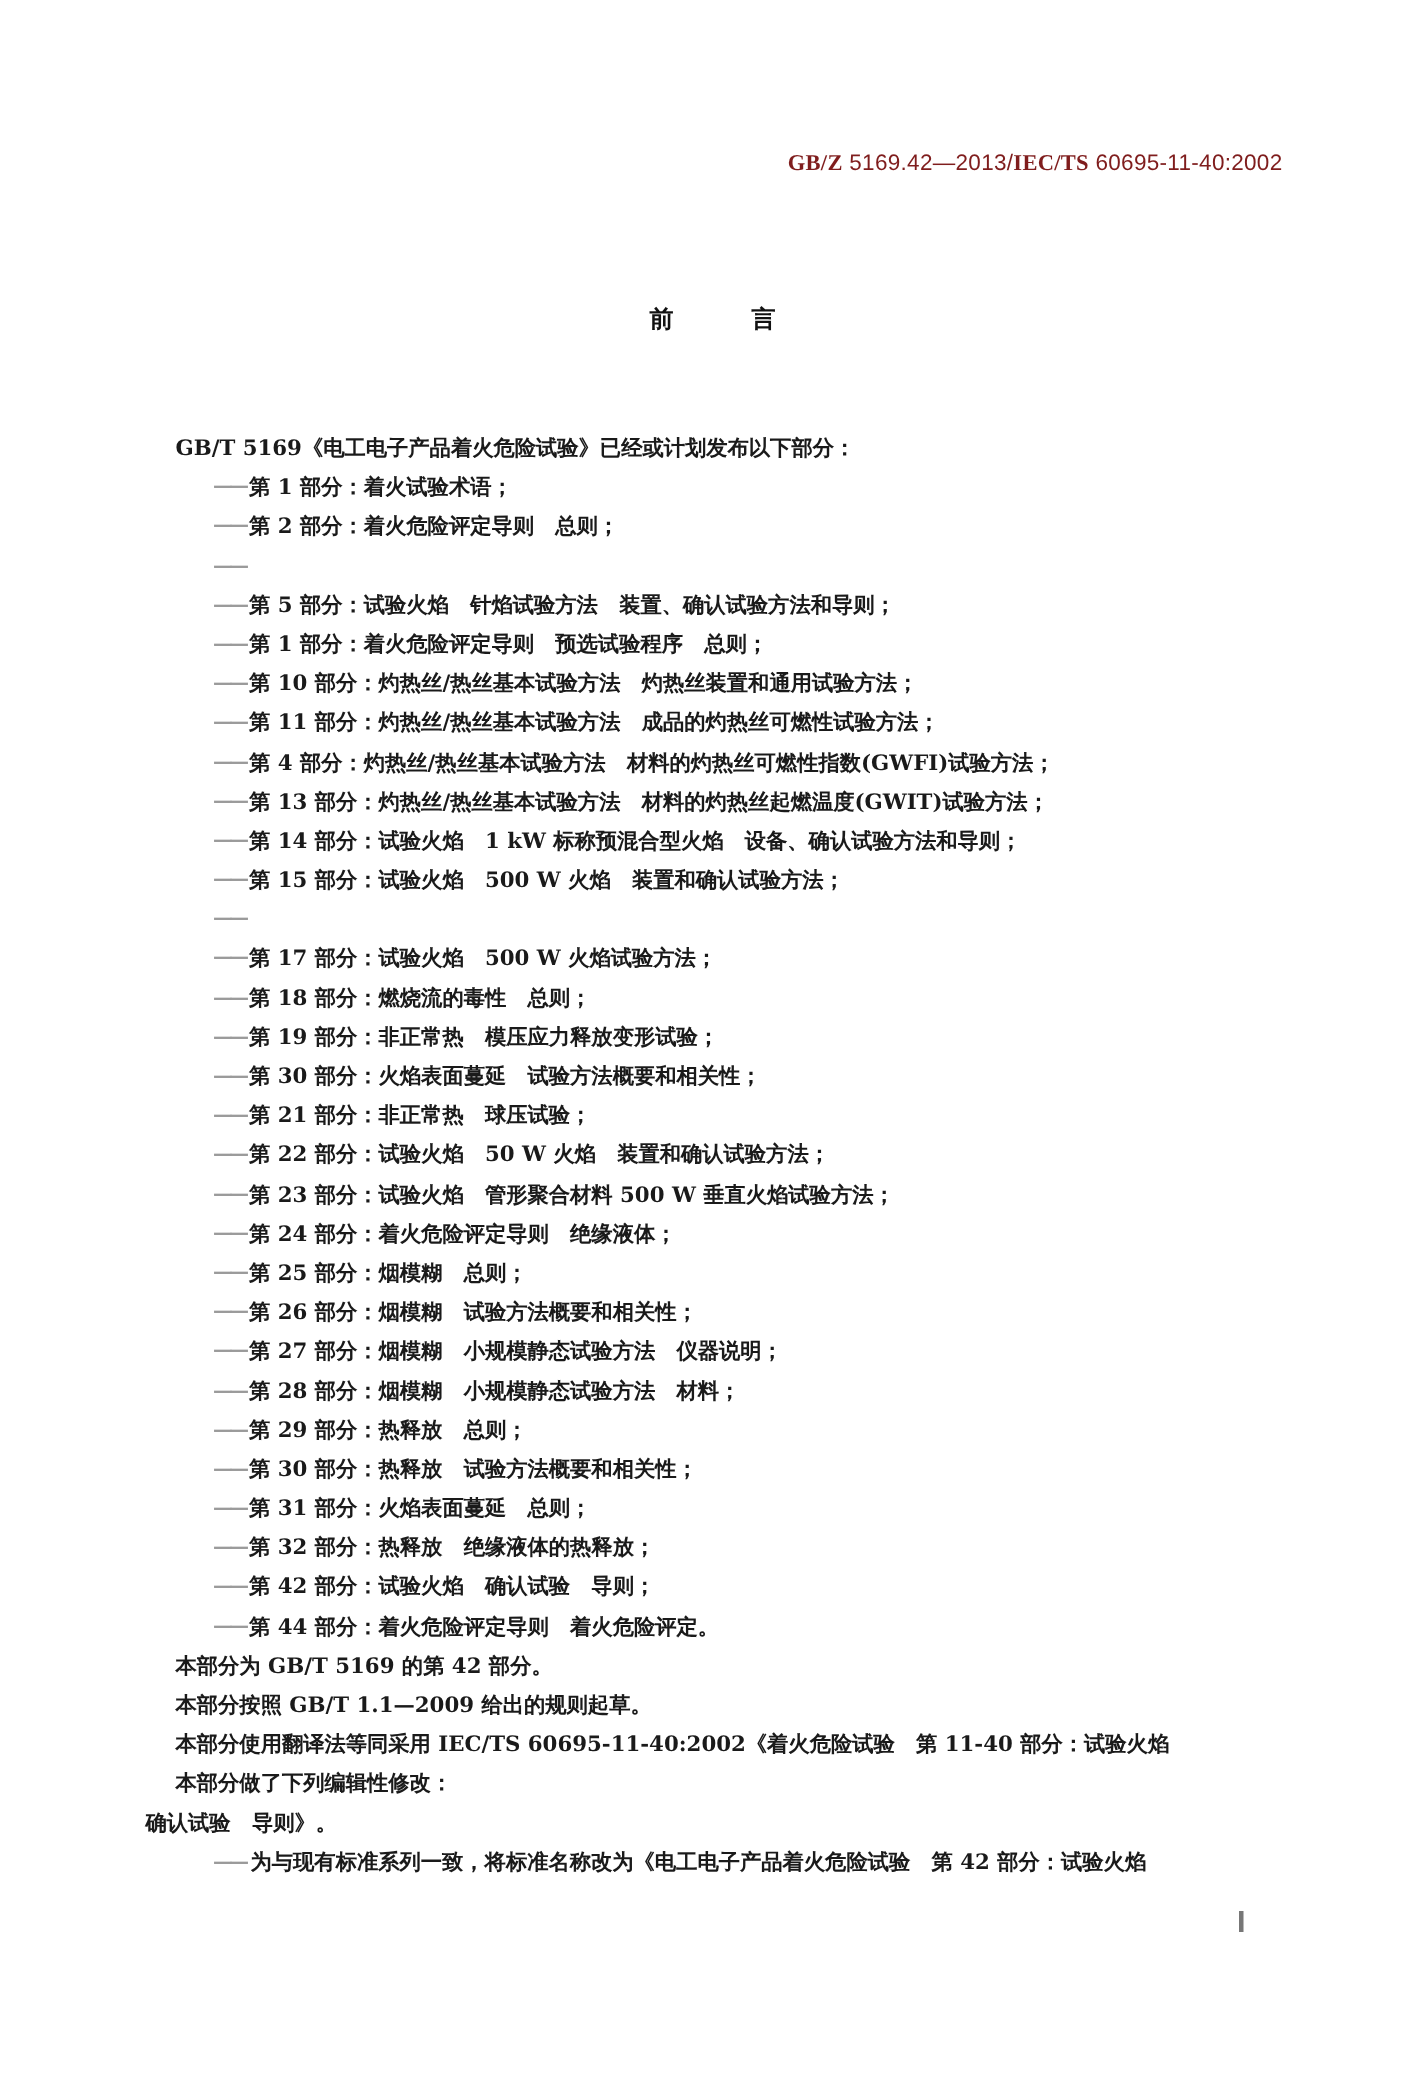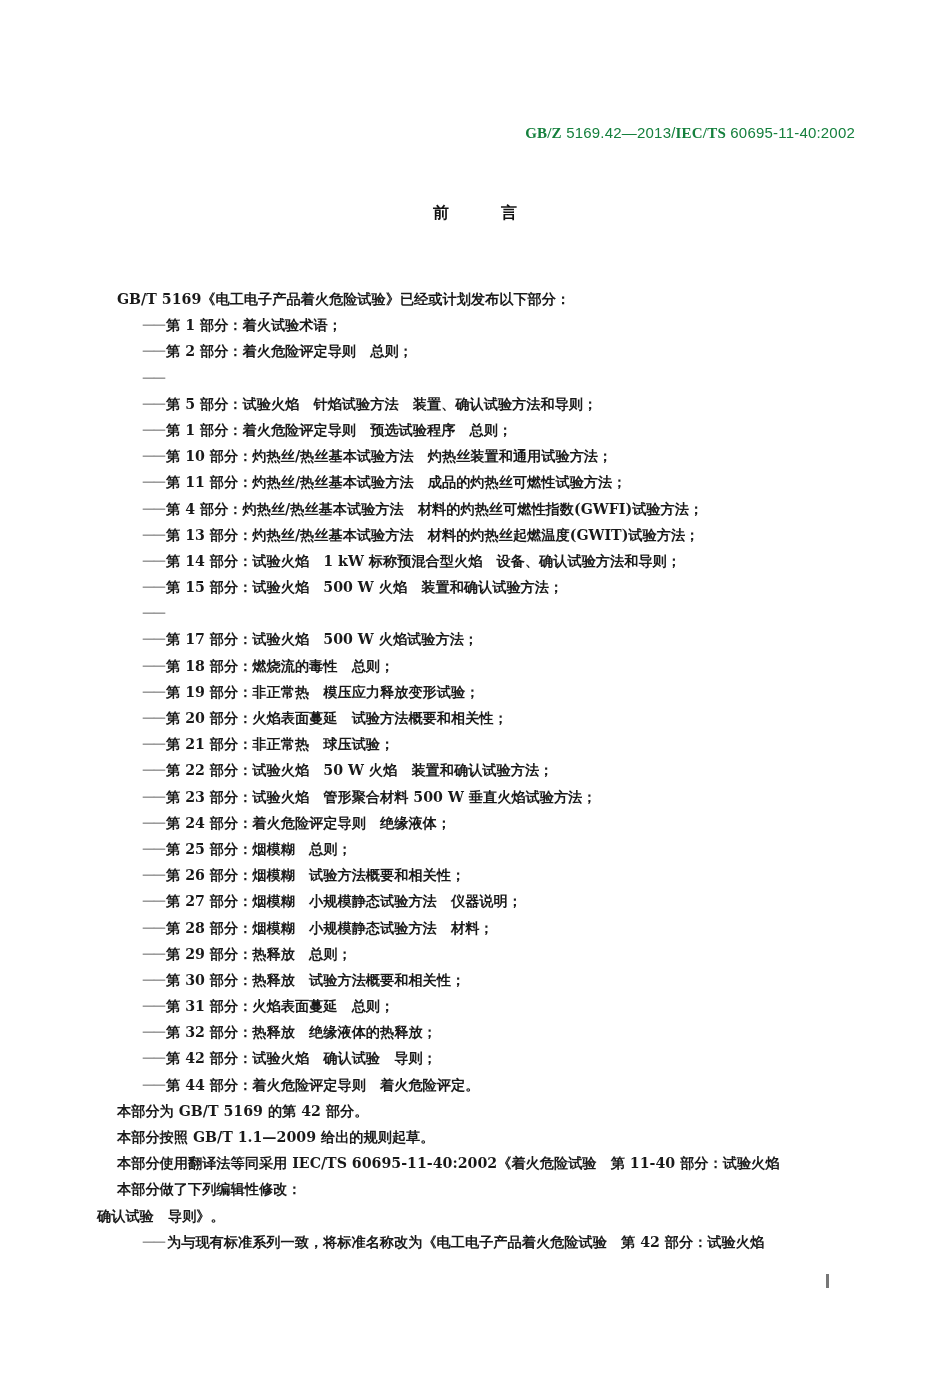--- a/index.html
+++ b/index.html
@@ -17,27 +17,27 @@
     }
     .page {
       position: absolute;
       left: 0; top: 0;
       width: 950px;
       height: 1390px;
       background: #ffffff;
     }
     .std-number {
       position: absolute;
-      top: 124px;
+      top: 100px;
       right: 95px;
       font-family: "Liberation Sans", "DejaVu Sans", sans-serif;
       font-size: 15px;
       font-weight: normal;
       letter-spacing: 0.2px;
-      color: #15803d;
+      color: #7f1d1d;
       white-space: nowrap;
     }
     .std-number b {
       font-family: "Liberation Serif", "DejaVu Serif", serif;
       font-weight: bold;
     }
     .title {
       position: absolute;
       top: 203px;
       left: 0;
@@ -122,21 +122,21 @@
       <div class="line item"><span class="dash">——</span><span>第 10 部分：灼热丝/热丝基本试验方法　灼热丝装置和通用试验方法；</span></div>
       <div class="line item"><span class="dash">——</span><span>第 11 部分：灼热丝/热丝基本试验方法　成品的灼热丝可燃性试验方法；</span></div>
       <div class="line item"><span class="dash">——</span><span>第 4 部分：灼热丝/热丝基本试验方法　材料的灼热丝可燃性指数(GWFI)试验方法；</span></div>
       <div class="line item"><span class="dash">——</span><span>第 13 部分：灼热丝/热丝基本试验方法　材料的灼热丝起燃温度(GWIT)试验方法；</span></div>
       <div class="line item"><span class="dash">——</span><span>第 14 部分：试验火焰　1 kW 标称预混合型火焰　设备、确认试验方法和导则；</span></div>
       <div class="line item"><span class="dash">——</span><span>第 15 部分：试验火焰　500 W 火焰　装置和确认试验方法；</span></div>
       <div class="line item"><span class="dash">——</span></div>
       <div class="line item"><span class="dash">——</span><span>第 17 部分：试验火焰　500 W 火焰试验方法；</span></div>
       <div class="line item"><span class="dash">——</span><span>第 18 部分：燃烧流的毒性　总则；</span></div>
       <div class="line item"><span class="dash">——</span><span>第 19 部分：非正常热　模压应力释放变形试验；</span></div>
-      <div class="line item"><span class="dash">——</span><span>第 20 部分：火焰表面蔓延　试验方法概要和相关性；</span></div>
+      <div class="line item"><span class="dash">——</span><span>第 30 部分：火焰表面蔓延　试验方法概要和相关性；</span></div>
       <div class="line item"><span class="dash">——</span><span>第 21 部分：非正常热　球压试验；</span></div>
       <div class="line item"><span class="dash">——</span><span>第 22 部分：试验火焰　50 W 火焰　装置和确认试验方法；</span></div>
       <div class="line item"><span class="dash">——</span><span>第 23 部分：试验火焰　管形聚合材料 500 W 垂直火焰试验方法；</span></div>
       <div class="line item"><span class="dash">——</span><span>第 24 部分：着火危险评定导则　绝缘液体；</span></div>
       <div class="line item"><span class="dash">——</span><span>第 25 部分：烟模糊　总则；</span></div>
       <div class="line item"><span class="dash">——</span><span>第 26 部分：烟模糊　试验方法概要和相关性；</span></div>
       <div class="line item"><span class="dash">——</span><span>第 27 部分：烟模糊　小规模静态试验方法　仪器说明；</span></div>
       <div class="line item"><span class="dash">——</span><span>第 28 部分：烟模糊　小规模静态试验方法　材料；</span></div>
       <div class="line item"><span class="dash">——</span><span>第 29 部分：热释放　总则；</span></div>
       <div class="line item"><span class="dash">——</span><span>第 30 部分：热释放　试验方法概要和相关性；</span></div>

